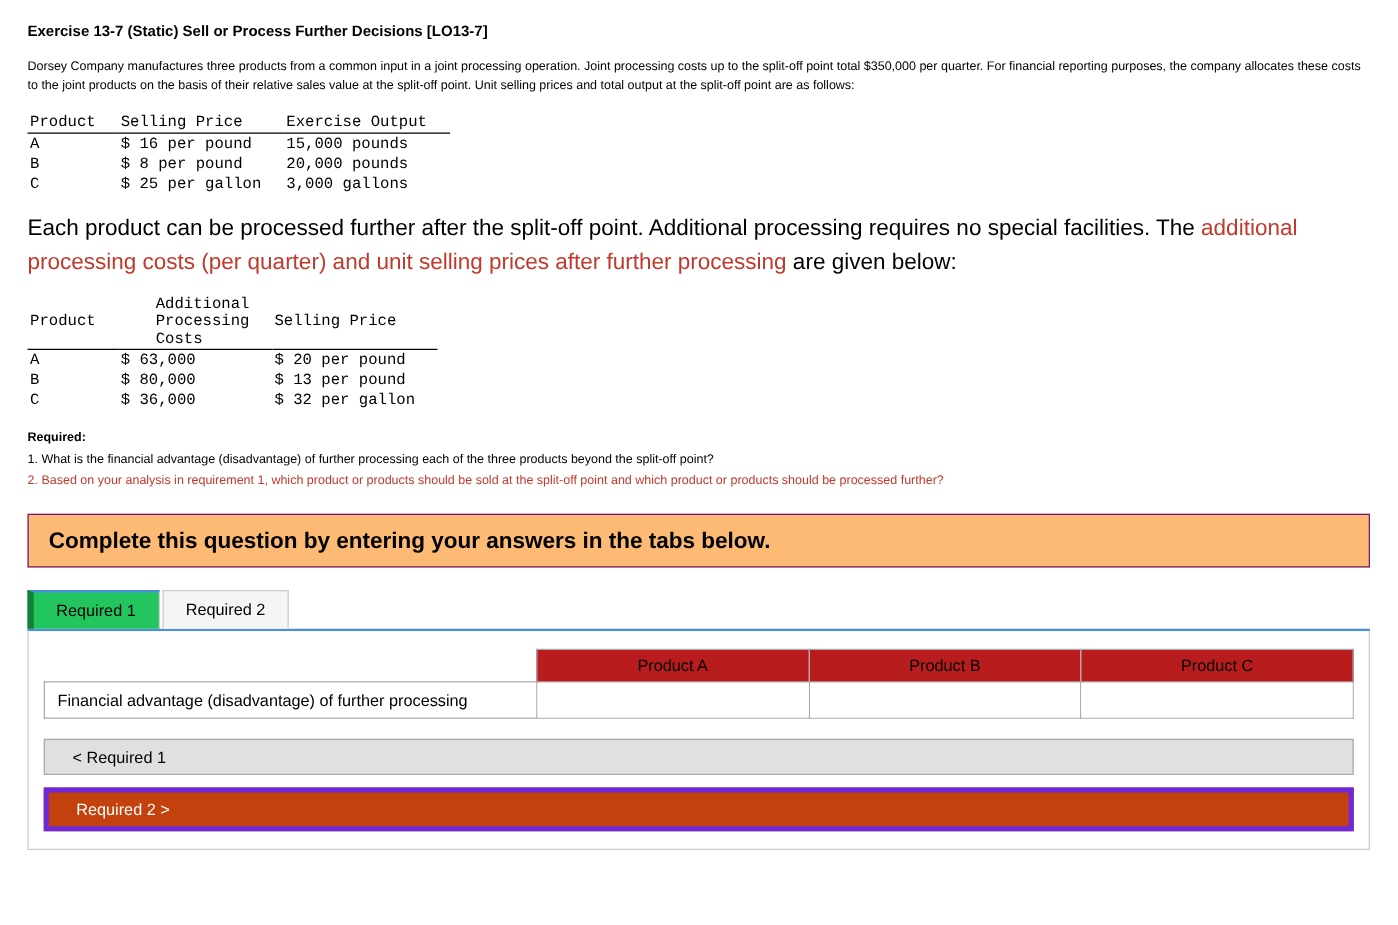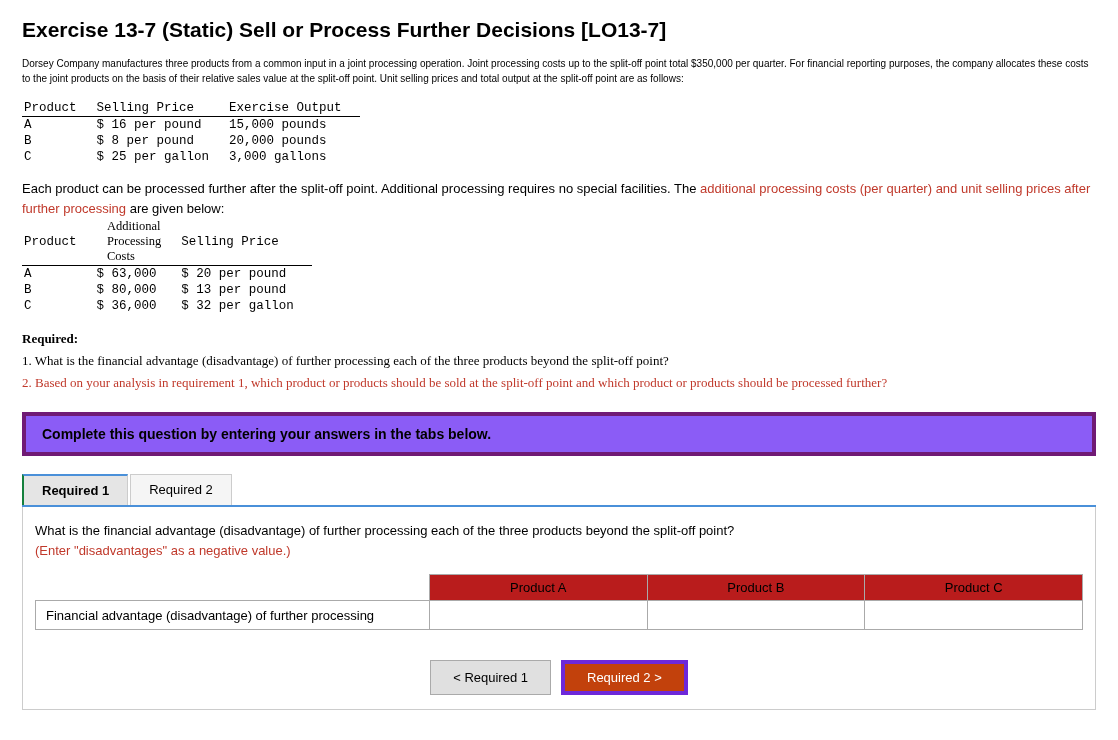--- a/index.html
+++ b/index.html
@@ -6,21 +6,21 @@
     body {
       font-family: Arial, sans-serif;
       font-size: 13px;
       background: #fff;
       color: #000;
       padding: 18px 22px;
       width: 1118px;
       min-height: 740px;
     }
     h1.exercise-title {
-      font-size: 21px;
+      font-size: 12px;
       font-weight: bold;
       margin-bottom: 14px;
       color: #000;
     }
     .description {
       font-size: 10px;
       line-height: 1.5;
       margin-bottom: 14px;
       color: #000;
     }
@@ -32,81 +32,81 @@
     }
     .first-table td {
       padding: 1px 18px 1px 2px;
       white-space: nowrap;
     }
     .first-table tr.header-row td {
       border-bottom: 1px solid #000;
       font-weight: normal;
     }
     .para2 {
-      font-size: 13px;
+      font-size: 18px;
       line-height: 1.5;
+      margin-bottom: 12px;
       color: #000;
     }
     .para2 span.highlight {
       color: #c0392b;
     }
     .second-table {
       border-collapse: collapse;
       margin-bottom: 14px;
       font-size: 12.5px;
       font-family: 'Courier New', monospace;
     }
     .second-table td {
       padding: 1px 18px 1px 2px;
       white-space: nowrap;
     }
     .second-table tr.header-row td {
       border-bottom: 1px solid #000;
     }
     .required-section {
-      font-size: 13px;
+      font-size: 10px;
       line-height: 1.7;
       margin-bottom: 18px;
-      font-family: Liberation Serif, serif;
     }
     .required-section .req-label {
       font-weight: bold;
     }
     .required-section span.highlight {
       color: #c0392b;
     }
     .complete-box {
-      background: #8b5cf6;
-      border: 4px solid #701a75;
+      background: #fdba74;
+      border: 1px solid #701a75;
       padding: 10px 16px;
       margin-bottom: 18px;
-      font-size: 14px;
+      font-size: 18px;
       font-weight: bold;
     }
     .tabs-row {
       display: flex;
       border-bottom: 2px solid #4a90d9;
       margin-bottom: 0;
     }
     .tab {
       padding: 7px 18px;
       font-size: 13px;
       cursor: pointer;
       border: 1px solid #ccc;
       border-bottom: none;
       background: #f5f5f5;
       color: #000;
       margin-right: 2px;
     }
     .tab.active {
-      background: #e5e5e5;
+      background: #22c55e;
       border-top: 2px solid #4a90d9;
-      border-left: 2px solid #15803d;
+      border-left: 5px solid #15803d;
       border-right: 1px solid #ccc;
-      font-weight: bold;
+      font-weight: normal;
     }
     .tab-content {
       border: 1px solid #ccc;
       border-top: none;
       padding: 14px 12px 14px 12px;
       background: #fff;
     }
     .tab-question {
       font-size: 13px;
       line-height: 1.5;
@@ -144,23 +144,24 @@
       width: 100%;
       border: none;
       outline: none;
       padding: 5px 8px;
       font-size: 13px;
       background: #fff;
       height: 28px;
     }
     .bottom-nav {
       display: flex;
-      justify-content: center;
+      justify-content: flex-start;
       gap: 10px;
-      margin-top: 30px;
+      margin-top: 16px;
+      flex-direction: column;
     }
     .nav-btn {
       padding: 6px 22px;
       font-size: 13px;
       border: 1px solid #aaa;
       background: #e0e0e0;
       cursor: pointer;
       display: flex;
       align-items: center;
       gap: 6px;
@@ -210,21 +211,21 @@
   </table>
 
 <p class="para2">
   <span>Each product can be processed further after the split-off point. Additional processing requires no special facilities. The <span class="highlight">additional processing costs (per quarter) and unit selling prices after further processing</span> are given below:</span>
 </p>
 
 <table class="second-table">
   <tbody>
       <tr class="header-row">
     <td>Product</td>
-    <td style="padding-left:0;font-family:Liberation Serif, serif;">
+    <td style="padding-left:0;">
       &nbsp;&nbsp;&nbsp;&nbsp;Additional<br>&nbsp;&nbsp;&nbsp;&nbsp;Processing<br>&nbsp;&nbsp;&nbsp;&nbsp;Costs
     </td>
     <td>Selling Price</td>
   </tr>
   <tr>
     <td>A</td>
     <td>$ 63,000</td>
     <td>$ 20  per pound</td>
   </tr>
   <tr>
@@ -247,24 +248,20 @@
 </div>
 
 <div class="complete-box">Complete this question by entering your answers in the tabs below.</div>
 
 <div class="tabs-row">
   <div class="tab active">Required 1</div>
   <div class="tab">Required 2</div>
 </div>
 
 <div class="tab-content">
-  <p class="tab-question">
-    <span>What is the financial advantage (disadvantage) of further processing each of the three products beyond the split-off point?</span><br>
-    <span class="highlight">(Enter "disadvantages" as a negative value.)</span>
-  </p>
 
   <table class="answer-table">
     <thead>
       <tr class="col-header-row">
         <th style="border:none; background:#fff;"></th>
         <th>Product A</th>
         <th>Product B</th>
         <th>Product C</th>
       </tr>
     </thead>

